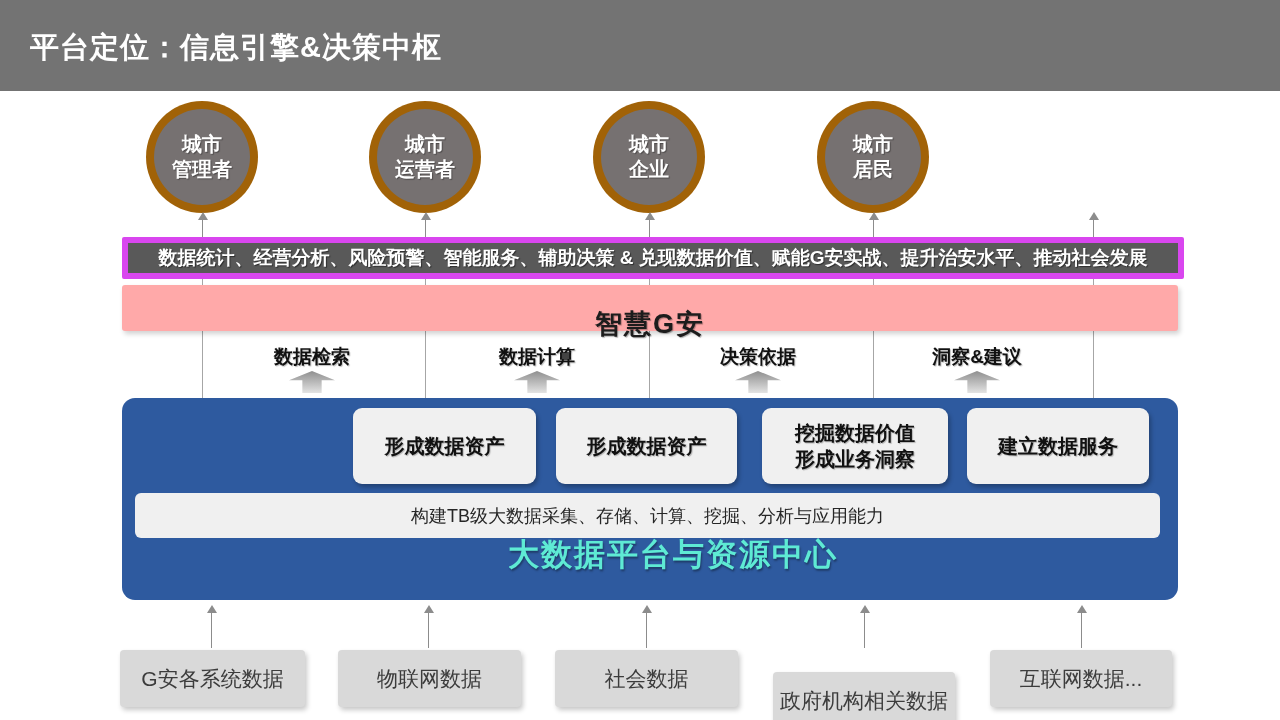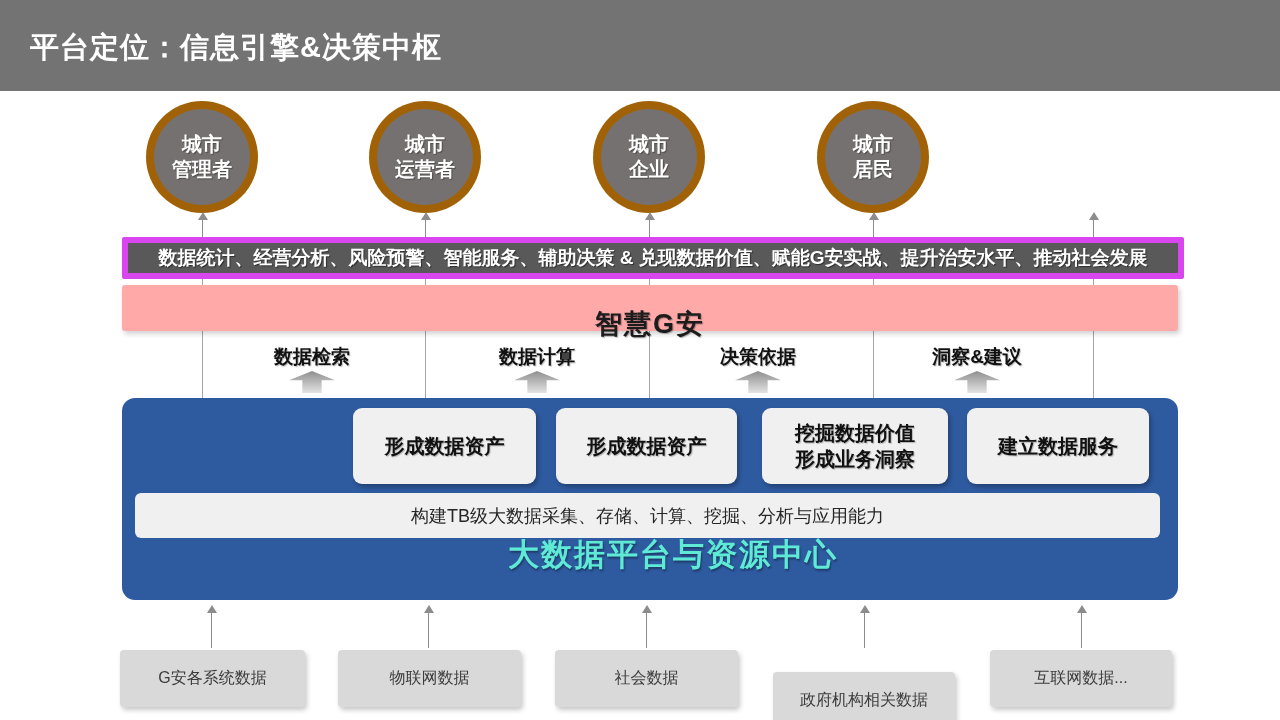--- a/index.html
+++ b/index.html
@@ -52,21 +52,21 @@
   .p4{left:640px;width:186px;} .p5{left:845px;width:182px;}
   .foundation{position:absolute;left:13px;top:95px;width:1025px;height:45px;background:#f0f0f0;border-radius:6px;
     display:flex;align-items:center;justify-content:center;}
   .foundation span{color:#262626;font-size:18px;}
   .platform-title{position:absolute;left:0;top:136px;width:100%;text-align:center;color:#5eead4;
     font-size:31px;font-weight:bold;letter-spacing:2px;text-shadow:1px 2px 2px rgba(0,0,0,.35);padding-left:23px;}
 
   
   .source{position:absolute;top:650px;height:57px;background:#d9d9d9;border-radius:4px;
     box-shadow:2px 3px 5px rgba(0,0,0,.22);display:flex;align-items:center;justify-content:center;}
-  .source span{color:#3c3c3c;font-size:16px;}
+  .source span{color:#3c3c3c;font-size:21px;}
   .s1{left:120px;width:185px;} .s2{left:338px;width:183px;} .s3{left:555px;width:183px;}
   .s4{left:773px;width:182px;margin-top:22px;} .s5{left:990px;width:182px;}
 </style>
 </head>
 <body>
 
 <div class="slide">
 
   <div class="header">
     <div class="title">平台定位：信息引擎&amp;决策中枢</div>

